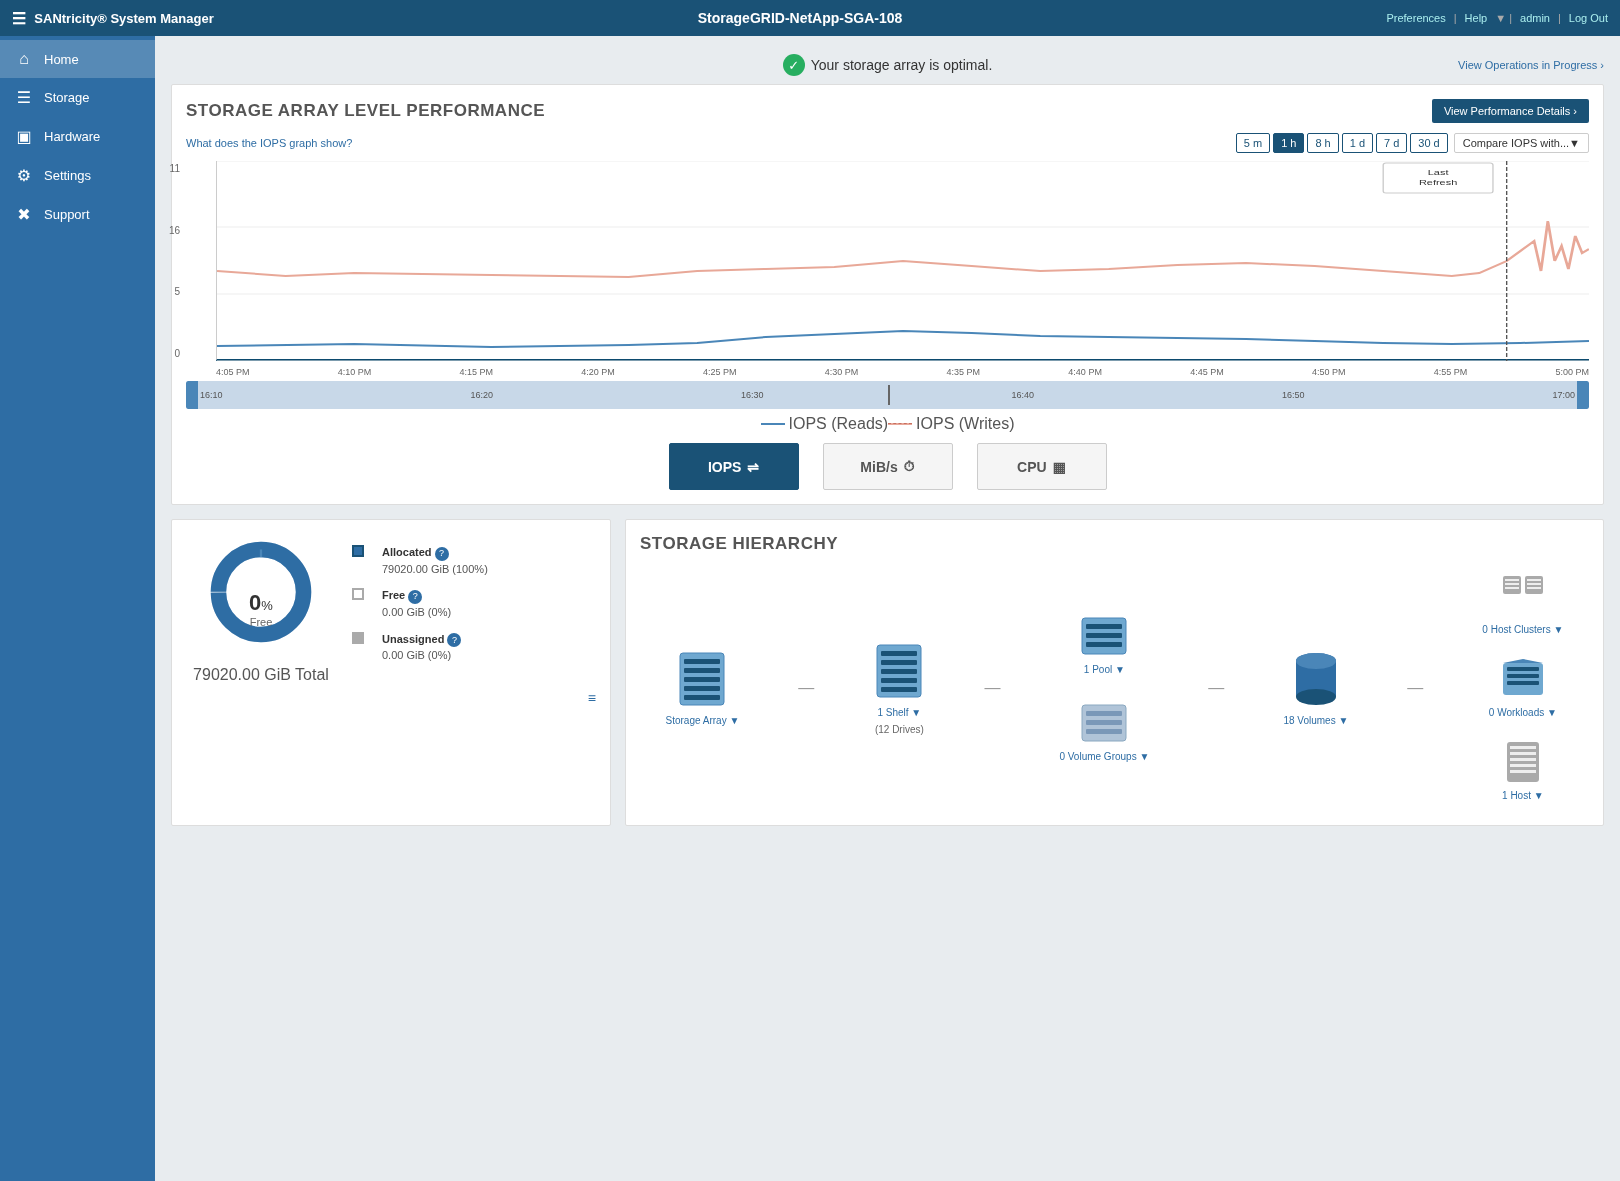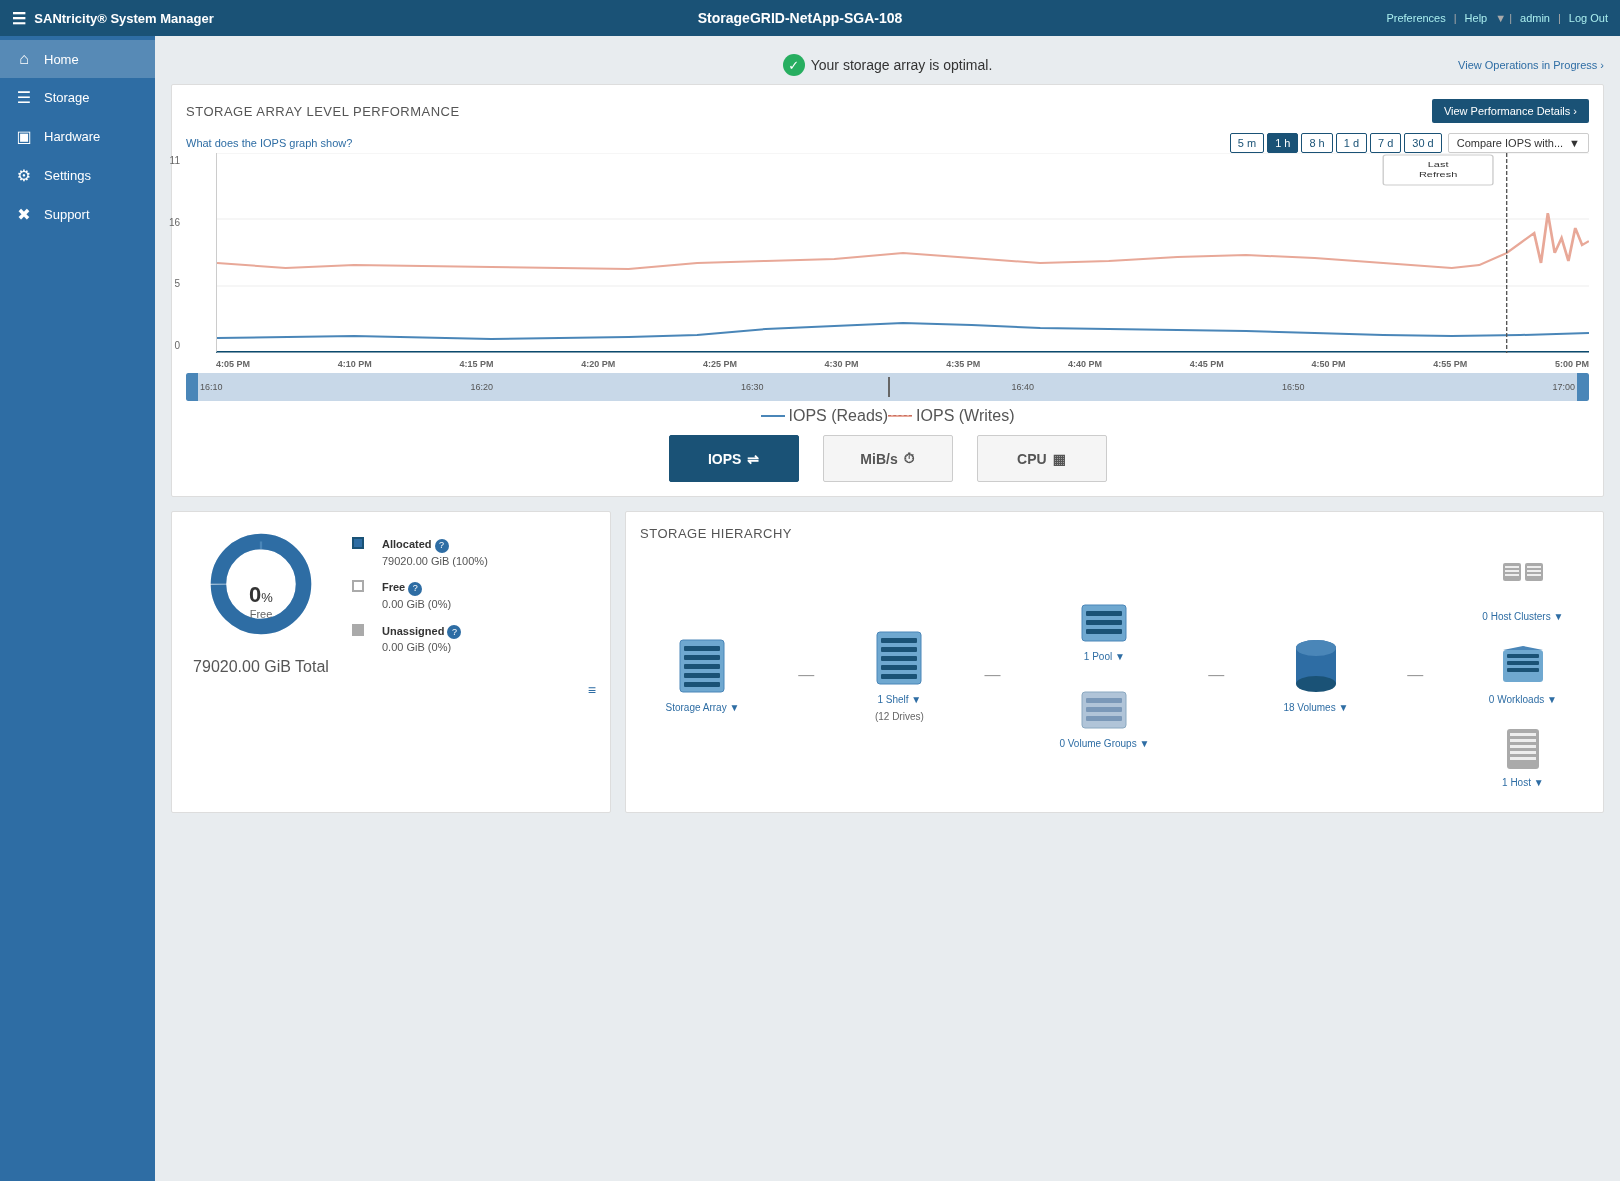--- a/index.html
+++ b/index.html
@@ -84,41 +84,42 @@
       margin-bottom: 14px;
       padding: 14px;
     }
     .panel-header {
       display: flex;
       justify-content: space-between;
       align-items: center;
       margin-bottom: 10px;
     }
     .panel-title {
-      font-size: 13px;
-      font-weight: normal;
+      font-size: 17px;
+      font-weight: bold;
       color: #555;
       letter-spacing: 0.5px;
       text-transform: uppercase;
     }
     .btn-blue {
       background: #1a5276;
       color: white;
       border: none;
       padding: 6px 12px;
       font-size: 11px;
       cursor: pointer;
       border-radius: 2px;
     }
 
     
     .graph-controls {
       display: flex;
       justify-content: space-between;
       align-items: center;
+      margin-bottom: 8px;
     }
     .graph-controls a { color: #2e6da4; font-size: 11px; cursor: pointer; }
     .time-btns { display: flex; gap: 3px; align-items: center; }
     .time-btn {
       padding: 3px 7px;
       font-size: 11px;
       border: 1px solid #1a5276;
       background: white;
       color: #1a5276;
       cursor: pointer;
@@ -128,21 +129,20 @@
     .compare-select {
       display: flex;
       align-items: center;
       border: 1px solid #ccc;
       border-radius: 2px;
       padding: 3px 8px;
       font-size: 11px;
       cursor: pointer;
       background: white;
       color: #333;
-      gap: 6px;
     }
 
     
     .chart-container {
       position: relative;
       height: 200px;
       border-left: 1px solid #ccc;
       border-bottom: 2px solid #0c4a6e;
       margin: 0 0 4px 30px;
     }
@@ -160,21 +160,20 @@
       font-size: 10px;
       color: #666;
     }
     .x-axis {
       display: flex;
       justify-content: space-between;
       font-size: 9px;
       color: #666;
       margin-left: 30px;
       padding-top: 2px;
-      font-weight: bold;
     }
 
     
     .timeline-bar {
       background: #c8d8e8;
       height: 28px;
       margin: 4px 0;
       border-radius: 2px;
       position: relative;
       display: flex;

